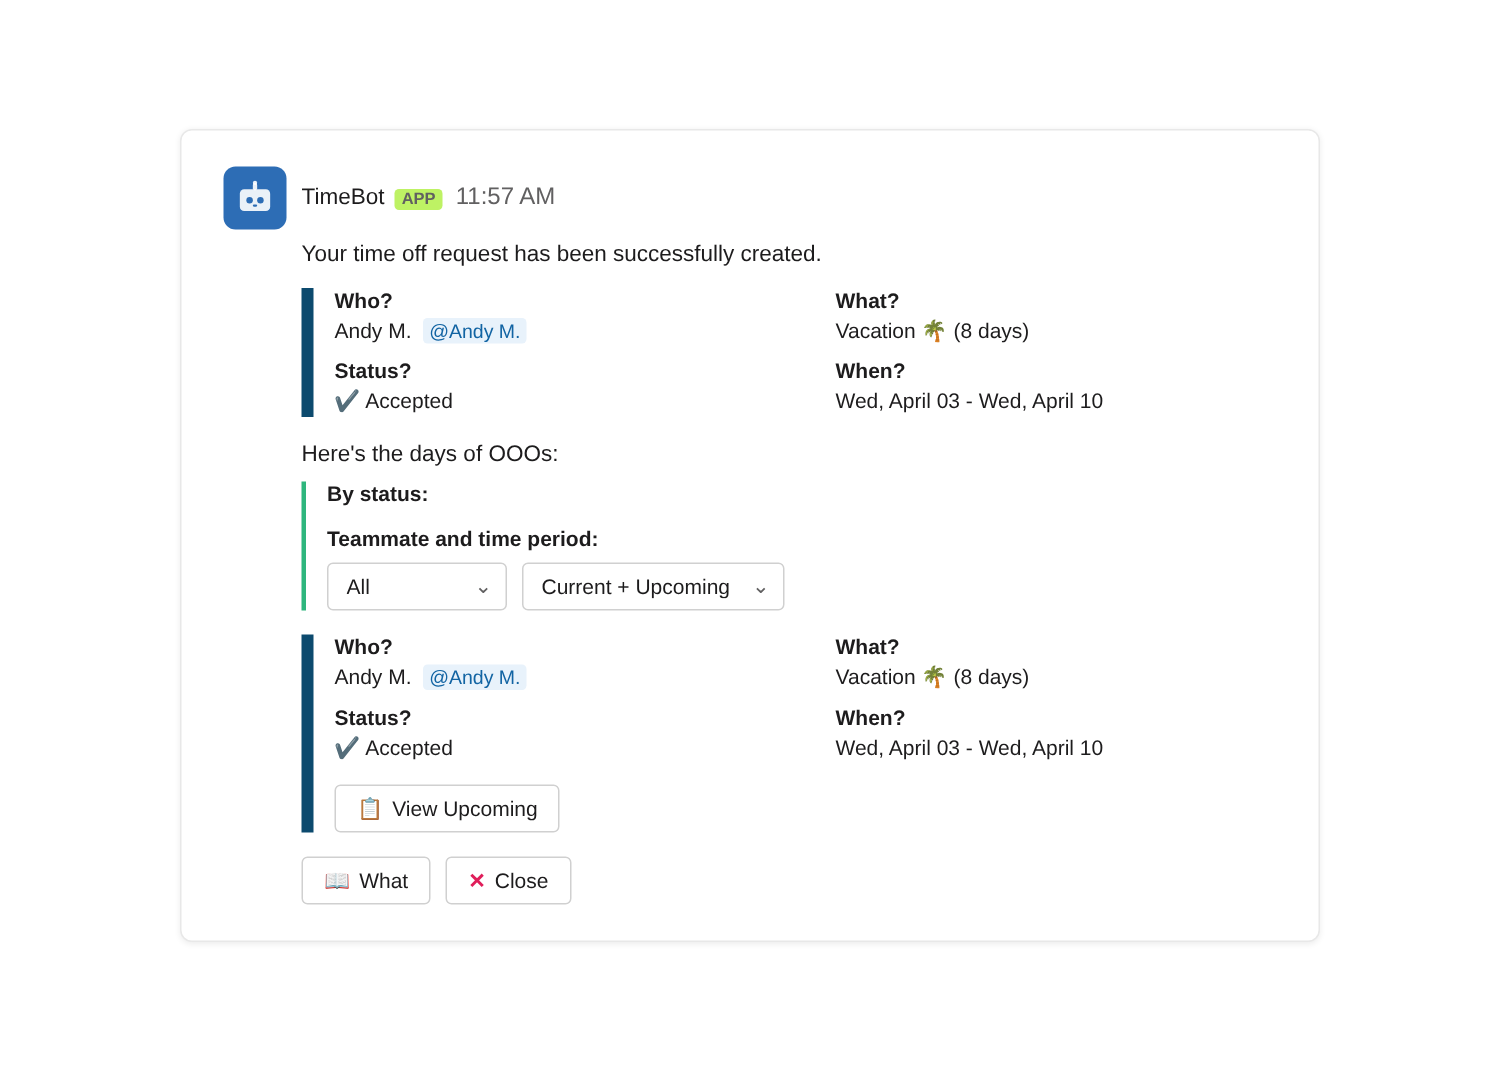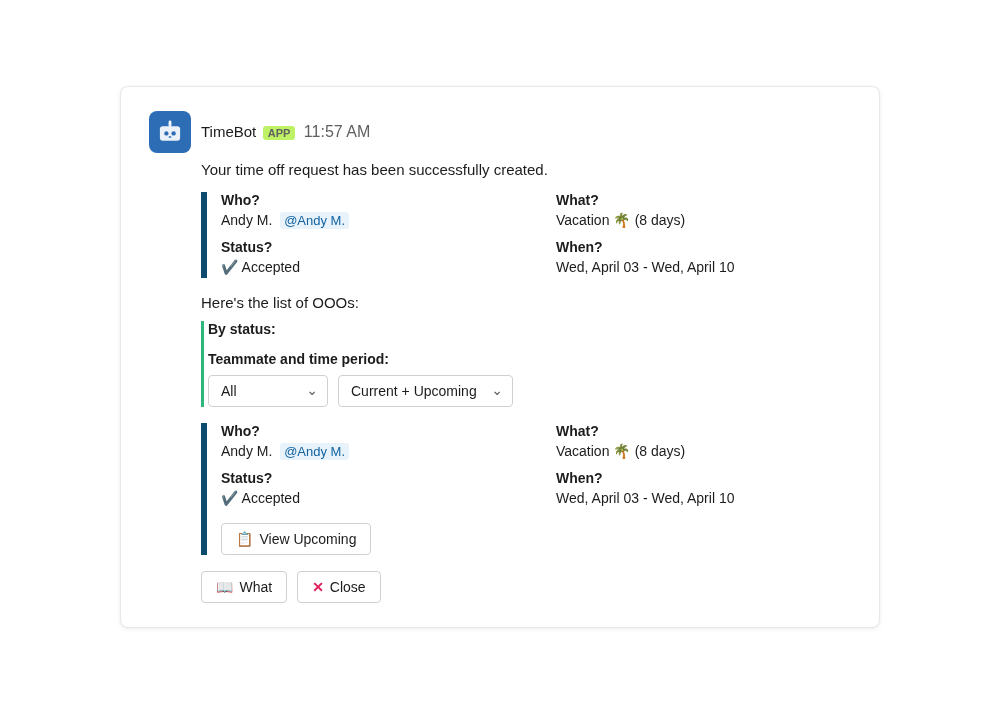--- a/index.html
+++ b/index.html
@@ -72,30 +72,30 @@
       font-size: 15px;
       color: #1d1c1d;
       margin-left: 52px;
       margin-bottom: 10px;
       line-height: 1.5;
     }
 
     
     .info-card {
       margin-left: 52px;
-      border-left: 6px solid #0c4a6e;
+      border-left: 8px solid #0c4a6e;
       padding-left: 14px;
       margin-bottom: 16px;
     }
 
     
     .filter-card {
       margin-left: 52px;
       border-left: 3px solid #2eb67d;
-      padding-left: 4px;
+      padding-left: 14px;
       margin-bottom: 16px;
     }
 
     .card-grid {
       display: grid;
       grid-template-columns: 1fr 1fr;
       gap: 8px 40px;
       margin-top: 6px;
     }
 
@@ -248,21 +248,21 @@
         <div class="field-value">✔️ Accepted</div>
       </div>
 
       <div>
         <div class="field-label">When?</div>
         <div class="field-value">Wed, April 03 - Wed, April 10</div>
       </div>
     </div>
   </div>
 
-  <div class="section-text">Here's the list of OOOs:</div>
+  <div class="section-text">Here's the days of OOOs:</div>
 
   <div class="filter-card">
 
     <div class="filter-label">By status:</div>
 
     <div class="filter-label" style="margin-top:14px;">Teammate and time period:</div>
     <div class="filter-row">
       <div class="dropdown-wrapper">
         <select class="dropdown-select">
           <option>All</option>

